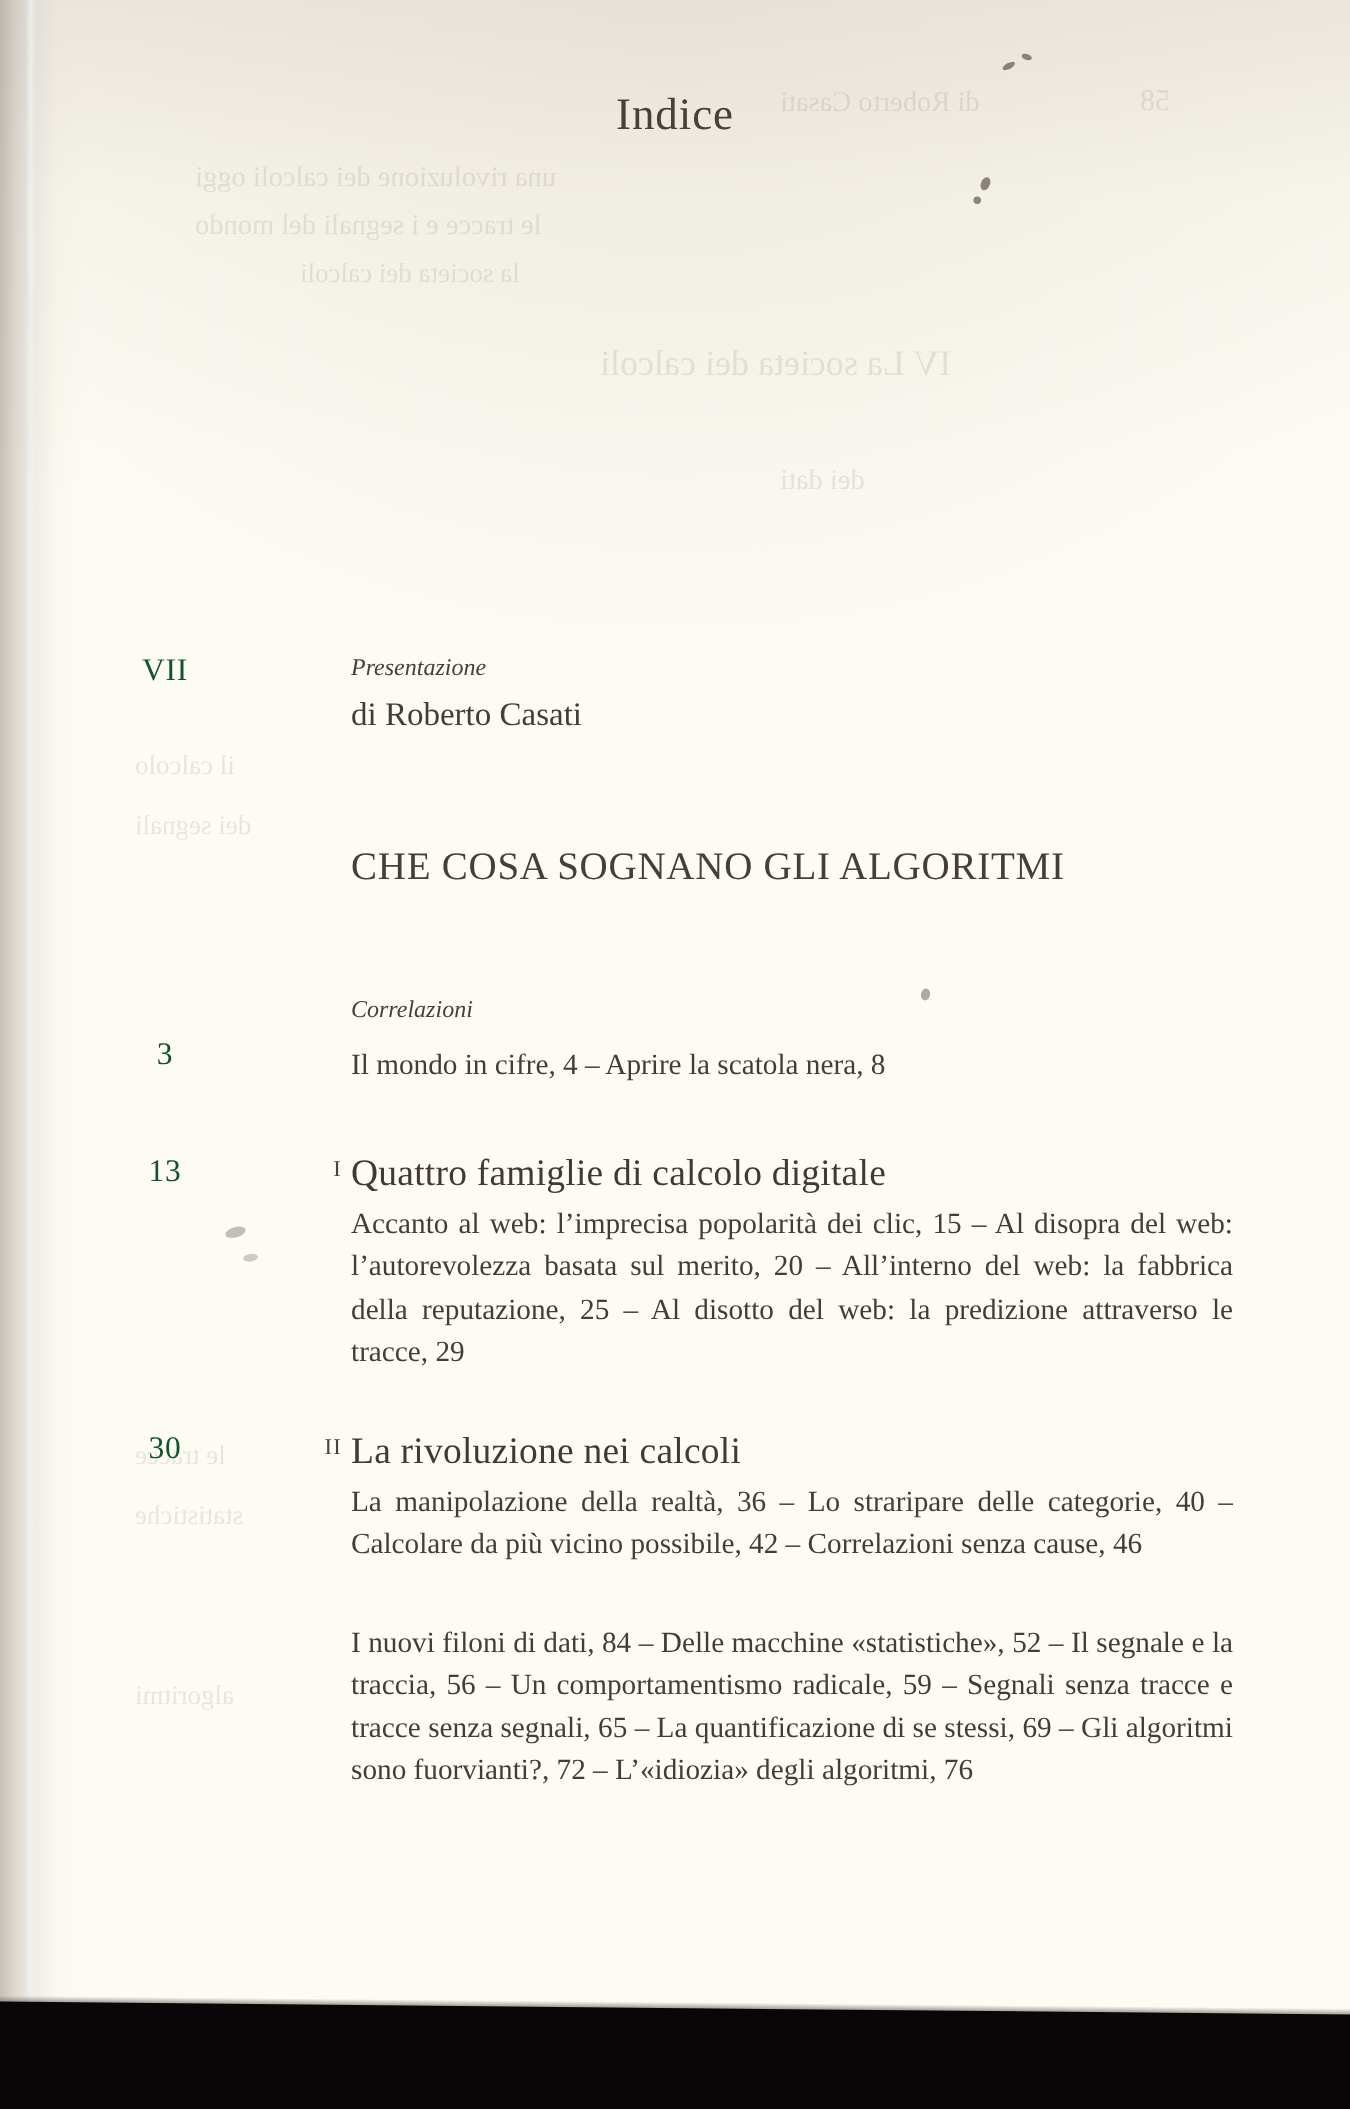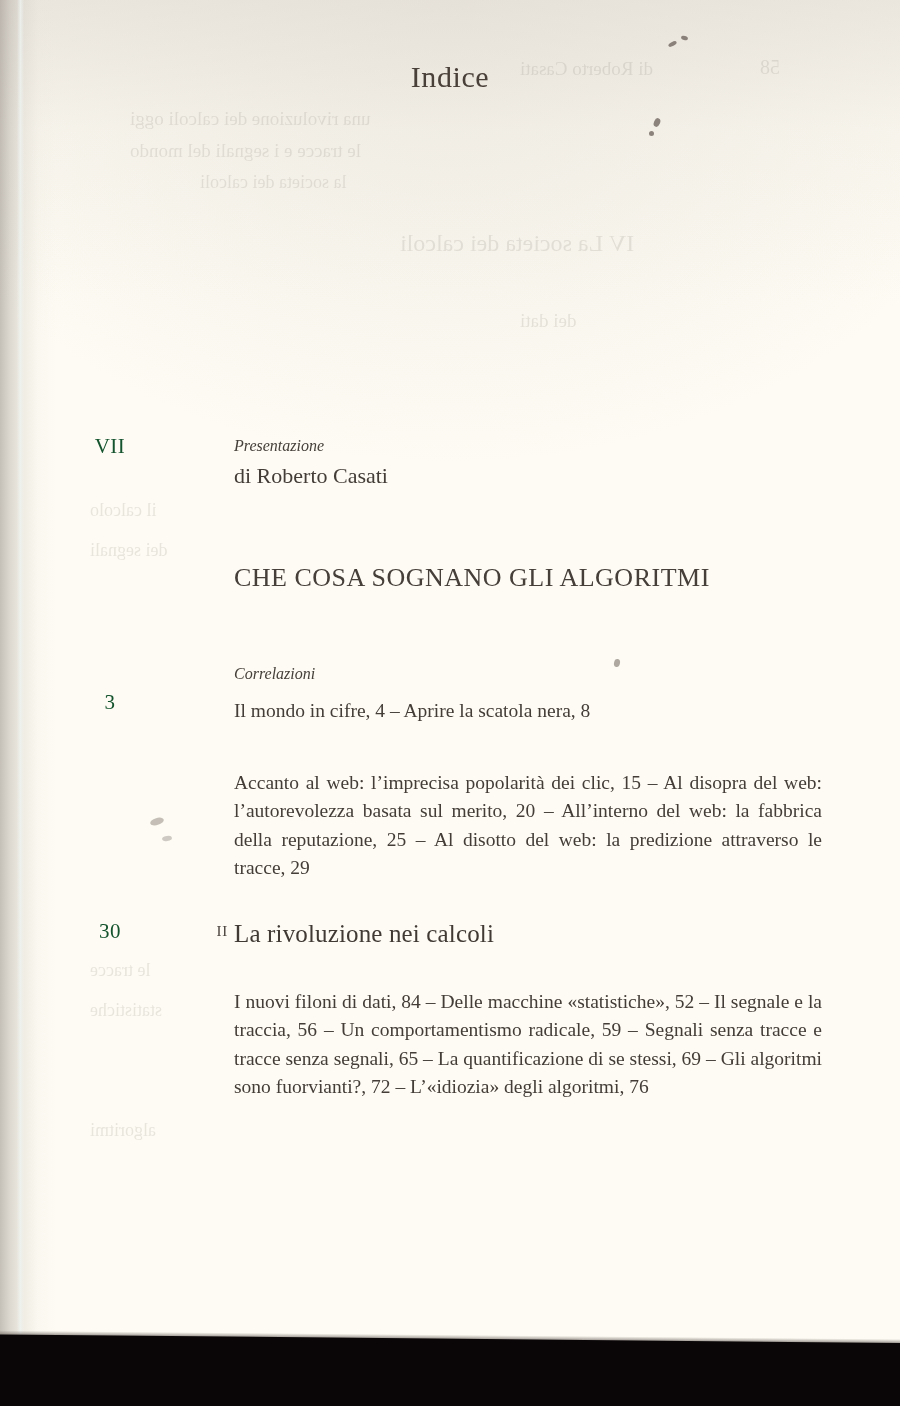--- a/index.html
+++ b/index.html
@@ -269,33 +269,41 @@
           <div class="titles">
             <div class="kicker">Correlazioni</div>
           </div>
         </div>
         <div class="detail">Il mondo in cifre, 4 – Aprire la scatola nera, 8</div>
       </div>
 
       <div style="height:18px"></div>
 
       <div class="entry">
+        <div class="entry-head">
+          <div class="page-num">13</div>
+          <div class="roman">I</div>
+          <div class="titles">
+            <div class="title-main">Quattro famiglie di calcolo digitale</div>
+          </div>
+        </div>
         <div class="detail">Accanto al web: l’imprecisa popolarità dei clic, 15 – Al disopra del web: l’autorevolezza basata sul merito, 20 – All’interno del web: la fabbrica della reputazione, 25 – Al disotto del web: la predizione attraverso le tracce, 29</div>
       </div>
 
       <div style="height:12px"></div>
 
       <div class="entry">
         <div class="entry-head">
           <div class="page-num">30</div>
           <div class="roman">II</div>
           <div class="titles">
             <div class="title-main">La rivoluzione nei calcoli</div>
           </div>
         </div>
+        <div class="detail">La manipolazione della realtà, 36 – Lo straripare delle categorie, 40 – Calcolare da più vicino possibile, 42 – Correlazioni senza cause, 46</div>
       </div>
 
       <div style="height:12px"></div>
 
       <div class="entry">
         <div class="detail">I nuovi filoni di dati, 84 – Delle macchine «statistiche», 52 – Il segnale e la traccia, 56 – Un comportamentismo radicale, 59 – Segnali senza tracce e tracce senza segnali, 65 – La quantificazione di se stessi, 69 – Gli algoritmi sono fuorvianti?, 72 – L’«idiozia» degli algoritmi, 76</div>
       </div>
 
     </div>
   </div>

